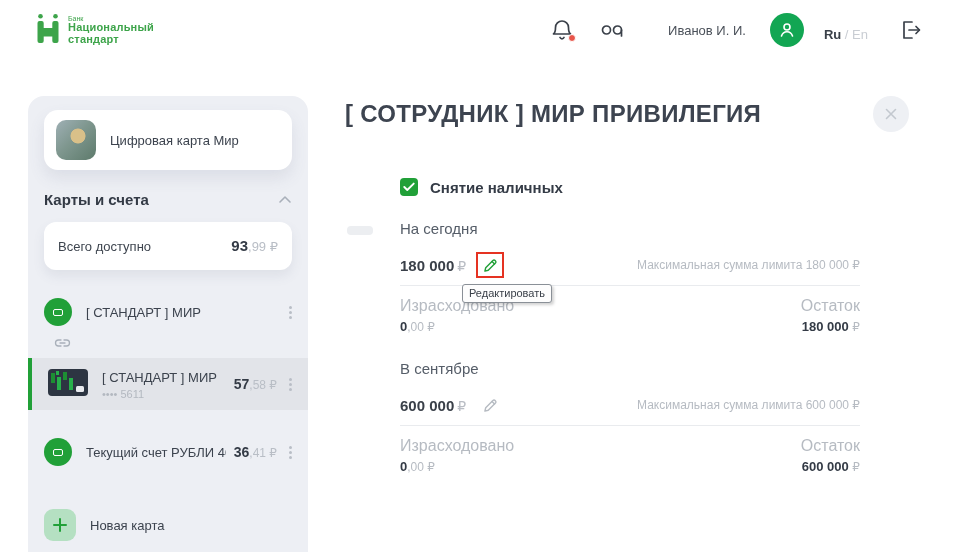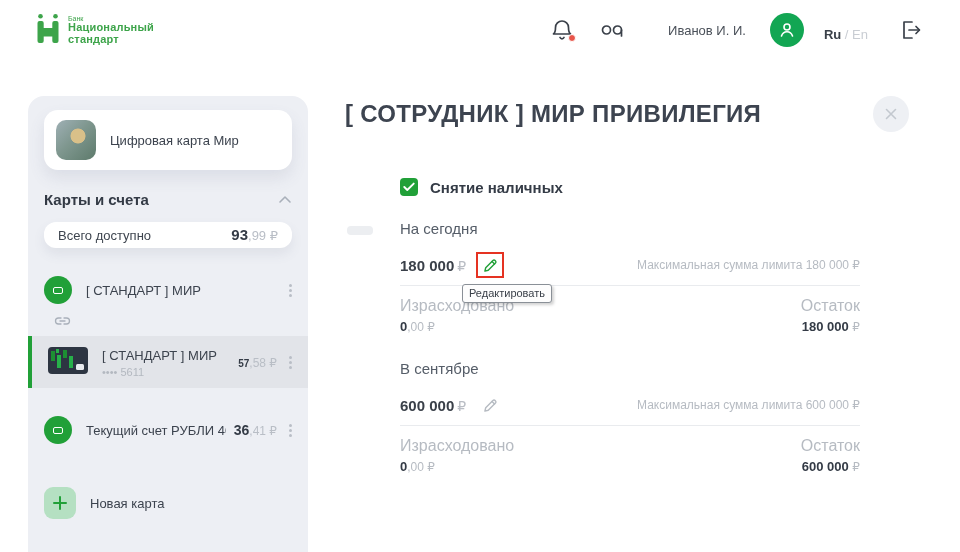--- a/index.html
+++ b/index.html
@@ -33,21 +33,21 @@
     box-shadow:0 8px 16px rgba(90,100,130,.12); display:flex; align-items:center;
     padding:0 12px; cursor:pointer; }
   .digi-thumb { width:40px; height:40px; border-radius:10px; flex:none;
     background:
       radial-gradient(circle at 55% 40%, #d9c089 0 22%, transparent 24%),
       linear-gradient(135deg,#9fb0b5 0%,#7f978f 45%,#5d7a6b 100%); }
   .digi-label { margin-left:14px; font-size:13px; color:#3c434e; }
   .side-heading { margin:20px 16px 0; height:18px; display:flex; align-items:flex-end;gap:13px; }
   .side-heading-text { font-size:15px; font-weight:bold; color:#333a45; }
   .side-heading .chev { margin-left:auto; cursor:pointer; }
-  .total-card { margin:14px 16px 0; height:26px; background:#fff; border-radius:12px;
+  .total-card { margin:14px 16px 0; height:48px; background:#fff; border-radius:12px;
     box-shadow:0 6px 12px rgba(90,100,130,.10); display:flex; align-items:center;
     padding:0 14px; }
   .total-label { font-size:13px; color:#3e454f; }
   .amount { margin-left:auto; white-space:nowrap; }
   .amt-int { font-size:15px; font-weight:bold; color:#343b46; }
   .amt-frac { font-size:13px; color:#b9bec6; }
   .acct-row { margin-top:18px; height:48px; display:flex; align-items:center;
     padding:0 14px 0 16px; cursor:pointer; }
   .green-circle { width:28px; height:28px; border-radius:50%; background:#21a038; flex:none;
     display:flex; align-items:center; justify-content:center; }
@@ -219,21 +219,21 @@
         <rect x="21" y="9" width="4" height="12" fill="#27b04a"></rect>
         <rect x="8" y="2" width="3" height="4" fill="#27b04a"></rect>
         <rect x="28" y="17" width="8" height="6" rx="1.5" fill="#e8eaee"></rect>
       </svg>
     </span>
     <span class="card-col">
       <span class="acct-name" style="margin-left:0;">[ СТАНДАРТ ] МИР</span>
       <div class="card-num">•••• 5611</div>
     </span>
     <span class="amount">
-      <span class="amt-int" style="font-size:10px;">57</span><span class="amt-frac" style="font-size:12px;">,58 ₽</span>
+      <span class="amt-int" style="font-size:14px;">57</span><span class="amt-frac" style="font-size:12px;">,58 ₽</span>
     </span>
     <span class="kebab">
         <i></i>
         <i></i>
         <i></i>
       </span>
   </div>
 
   <div class="acct-row row3">
     <span class="green-circle">

